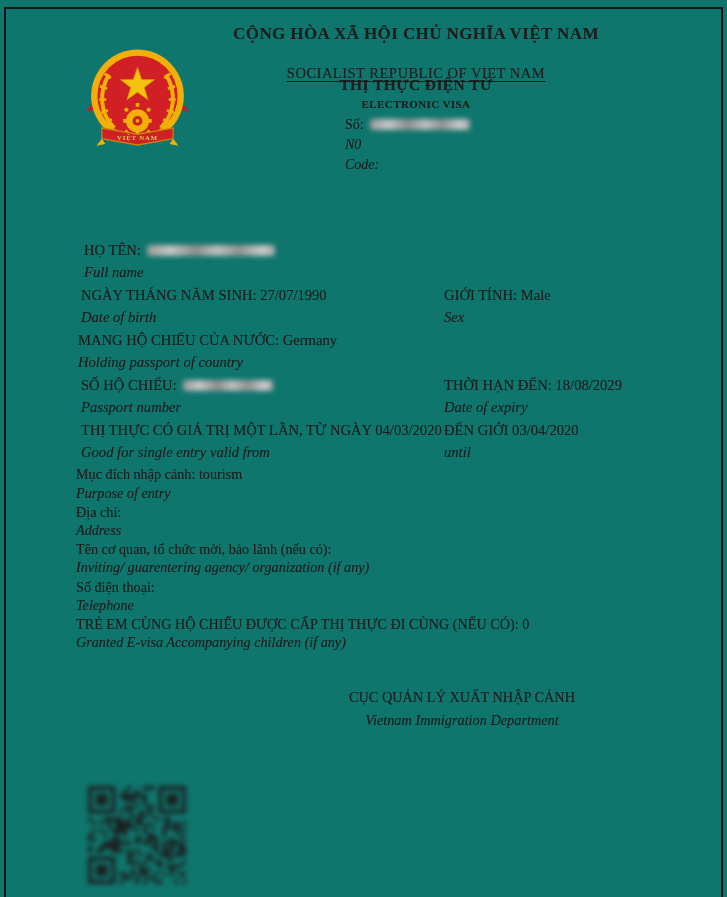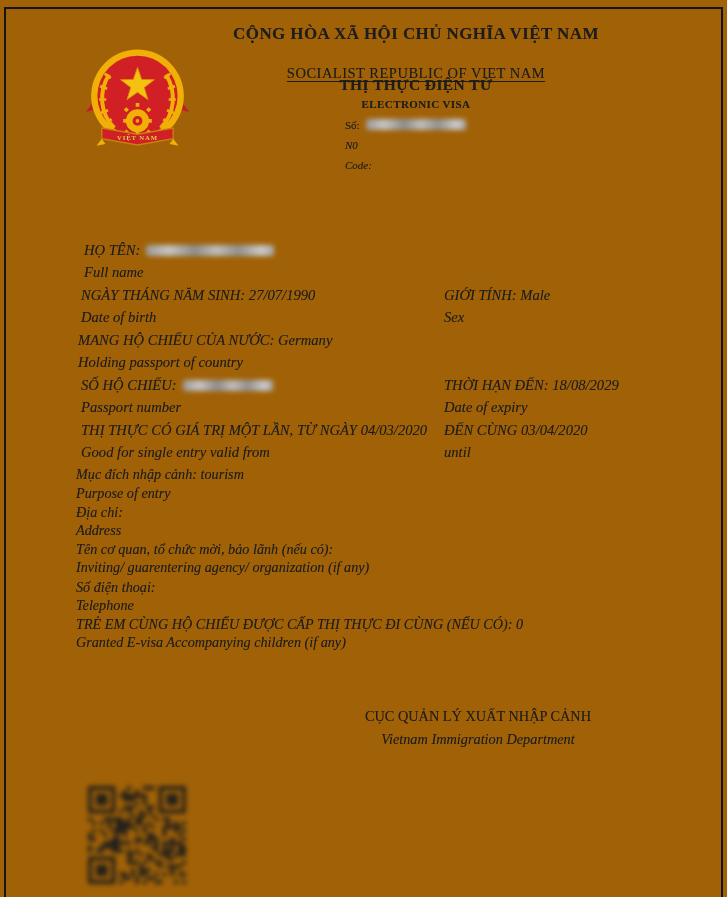--- a/index.html
+++ b/index.html
@@ -1,53 +1,53 @@
 <!DOCTYPE html>
 <html><head>
 <meta charset="utf-8">
 <style>
   html,body{margin:0;padding:0;background:#ffffff;}
   .page{
-    position:relative; width:727px; height:897px; background:#a16207;
+    position:relative; width:727px; height:897px; background:#0f766e;
     font-family:"Liberation Serif","DejaVu Serif",serif; color:#1d1d1d;
     overflow:hidden; text-shadow:0 0 .5px rgba(20,20,20,.4);
   }
   .frame{
     position:absolute; left:4px; top:7px; width:715px; height:920px;
     border-left:2px solid #151515; border-top:2px solid #151515; border-right:2px solid #151515;
     pointer-events:none;
   }
   
   .hline{position:absolute; left:105px; width:622px; text-align:center; white-space:nowrap;}
   .hl1{top:24px; font-size:17px; font-weight:bold; letter-spacing:.4px;}
   .hl2{top:52px; font-size:14.5px; letter-spacing:.5px; text-decoration:underline; text-underline-offset:3px;margin-top:13px;}
   .hl3{top:76px; font-size:15.5px; font-weight:bold; letter-spacing:.4px;}
   .hl4{top:98px; font-size:11px; font-weight:bold; letter-spacing:.4px;}
-  .numbers{position:absolute; left:345px; top:115px; font-size:11px; line-height:20px;}
+  .numbers{position:absolute; left:345px; top:115px; font-size:14px; line-height:20px;}
   .en{font-style:italic;}
   
   .redact{
     display:inline-block; height:11px; border-radius:3px; vertical-align:-1px;
     background:linear-gradient(90deg,#9a9a9a,#c6c6c6 18%,#8d8d8d 38%,#bfbfbf 55%,#919191 72%,#cbcbcb 90%,#a5a5a5);
     filter:blur(2.6px); margin-left:6px;
   }
   .w-so{width:100px}.w-ma{width:182px}.w-name{width:128px}.w-pass{width:90px}
   
   .emblem{position:absolute; left:84px; top:46px; width:107px; height:107px;}
   
   .body{position:absolute; left:76px; top:240px; width:630px;}
   .row{position:relative;}
   .secA{font-size:14.6px; line-height:21.8px; margin-bottom:1.5px;}
   .secB{font-size:14.2px; line-height:18.2px; margin-bottom:1px;}
   .pl8{padding-left:8px}.pl5{padding-left:5px}.pl2{padding-left:2px}
   .col-right{position:absolute; left:368px; top:0;}
-  .vi{white-space:nowrap;font-style:italic;}
+  .vi{white-space:nowrap;}
   
-  .footer{position:absolute; left:348px; top:705px; width:228px; text-align:center;
-          font-size:14.3px; line-height:23px; white-space:nowrap;margin-left:16px;}
+  .footer{position:absolute; left:348px; top:686px; width:228px; text-align:center;
+          font-size:14.3px; line-height:23px; white-space:nowrap;}
   
   .qr{position:absolute; left:88px; top:786px; width:98px; height:98px;
       filter:blur(2.4px); opacity:.93;}
 </style>
 </head>
 <body>
 
 <div class="page">
   <div class="frame"></div>
 
@@ -125,21 +125,21 @@
         <div class="en">Date of expiry</div>
       </div>
     </div>
 
     <div class="row secA pl5">
       <div>
         <div class="vi"><span>THỊ THỰC CÓ GIÁ TRỊ MỘT LẦN, TỪ NGÀY</span> <span>04/03/2020</span></div>
         <div class="en">Good for single entry valid from</div>
       </div>
       <div class="col-right">
-        <div class="vi"><span>ĐẾN CÙNG</span> <span>03/04/2020</span></div>
+        <div class="vi"><span>ĐẾN GIỚI</span> <span>03/04/2020</span></div>
         <div class="en">until</div>
       </div>
     </div>
 
 
     <div class="row secB">
       <div class="vi"><span>Mục đích nhập cảnh:</span> <span>tourism</span></div>
       <div class="en">Purpose of entry</div>
     </div>
 

